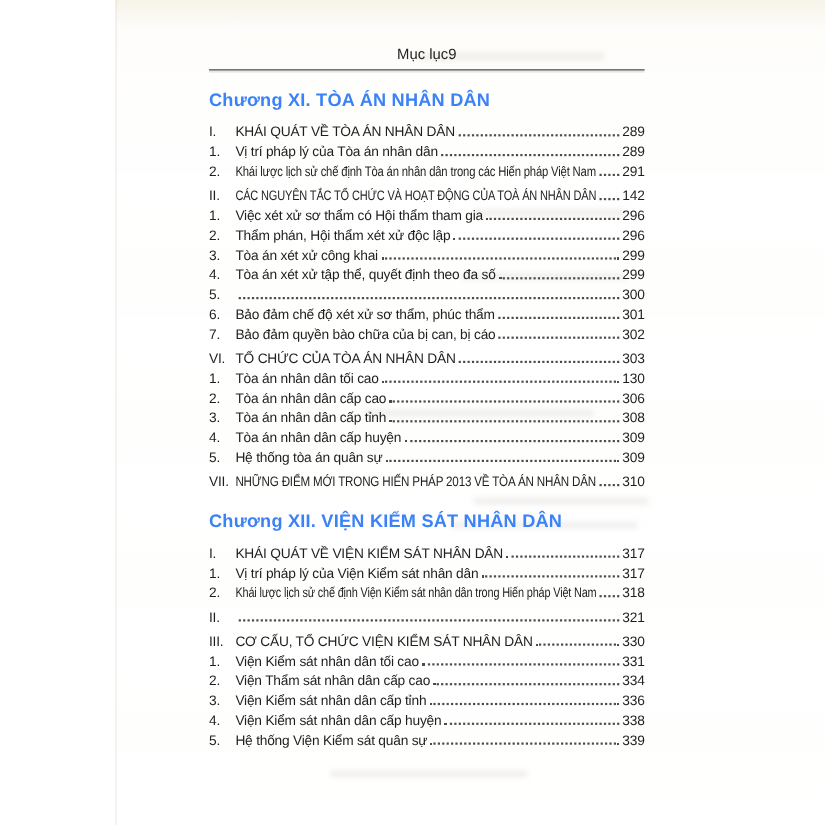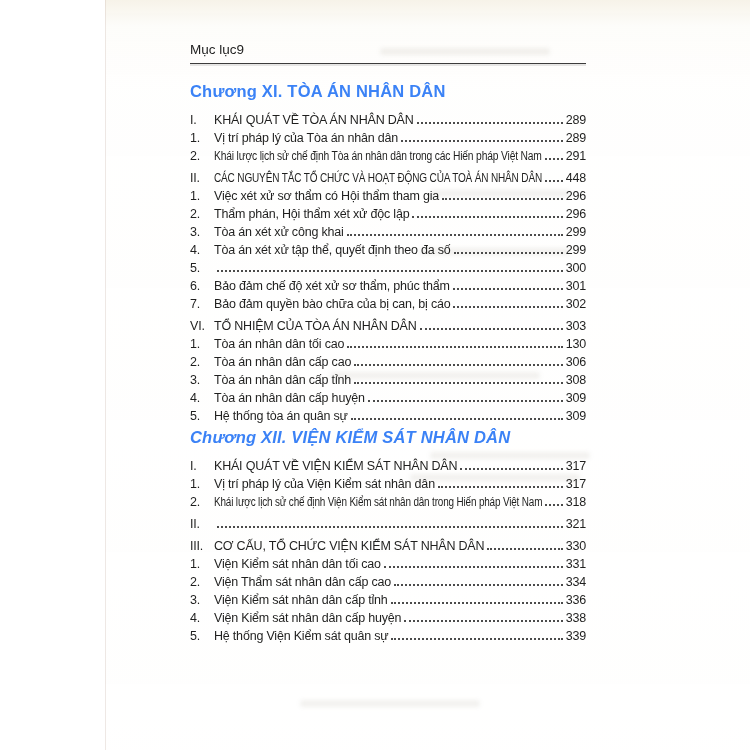--- a/index.html
+++ b/index.html
@@ -23,33 +23,33 @@
   .ghost{
     position:absolute;height:7px;border-radius:4px;
     background:rgba(125,118,100,0.10);
     filter:blur(2.2px);
     z-index:0;
   }
   .content{
     position:absolute;left:190px;top:42px;width:396px;z-index:1;
   }
   .toc-header{
-    display:flex;justify-content:flex-start;align-items:baseline;
+    display:flex;justify-content:center;align-items:baseline;
     font-size:13.5px;color:#232323;
     padding-bottom:6px;
     border-bottom:1.6px solid #3c3c3c;
     box-shadow:0 2px 0 rgba(120,120,120,0.18);
   }
   .chapter-title{
     font-size:16.5px;font-weight:bold;color:#3b82f6;
     letter-spacing:0.2px;
     margin:18px 0 8px 0;
     white-space:nowrap;
   }
-  .chapter + .chapter .chapter-title{margin-top:5px;font-style:italic;}
+  .chapter + .chapter .chapter-title{margin-top:20px;}
   .row{
     display:flex;align-items:flex-end;
     height:18px;
     font-size:12.5px;letter-spacing:-0.2px;color:#1f1f1e;
     white-space:nowrap;
   }
   .row.section{margin-top:4px;}
   .num{flex:none;width:24px;}
   .label{flex:none;transform-origin:left bottom;}
   .leader{
@@ -98,21 +98,21 @@
             <div class="row">
               <span class="num">2.</span>
               <span class="label" style="transform: scaleX(0.822055); width: 328px;">Khái lược lịch sử chế định Tòa án nhân dân trong các Hiến pháp Việt Nam</span>
               <span class="leader"></span>
               <span class="pg">291</span>
             </div>
             <div class="row section">
               <span class="num">II.</span>
               <span class="label" style="transform: scaleX(0.801956); width: 328px;">CÁC NGUYÊN TẮC TỔ CHỨC VÀ HOẠT ĐỘNG CỦA TOÀ ÁN NHÂN DÂN</span>
               <span class="leader"></span>
-              <span class="pg">448</span>
+              <span class="pg">142</span>
             </div>
             <div class="row">
               <span class="num">1.</span>
               <span class="label">Việc xét xử sơ thẩm có Hội thẩm tham gia</span>
               <span class="leader"></span>
               <span class="pg">296</span>
             </div>
             <div class="row">
               <span class="num">2.</span>
               <span class="label">Thẩm phán, Hội thẩm xét xử độc lập</span>
@@ -143,21 +143,21 @@
               <span class="pg">301</span>
             </div>
             <div class="row">
               <span class="num">7.</span>
               <span class="label">Bảo đảm quyền bào chữa của bị can, bị cáo</span>
               <span class="leader"></span>
               <span class="pg">302</span>
             </div>
             <div class="row section">
               <span class="num">VI.</span>
-              <span class="label">TỔ NHIỆM CỦA TÒA ÁN NHÂN DÂN</span>
+              <span class="label">TỔ CHỨC CỦA TÒA ÁN NHÂN DÂN</span>
               <span class="leader"></span>
               <span class="pg">303</span>
             </div>
             <div class="row">
               <span class="num">1.</span>
               <span class="label">Tòa án nhân dân tối cao</span>
               <span class="leader"></span>
               <span class="pg">130</span>
             </div>
             <div class="row">
@@ -176,20 +176,26 @@
               <span class="num">4.</span>
               <span class="label">Tòa án nhân dân cấp huyện</span>
               <span class="leader"></span>
               <span class="pg">309</span>
             </div>
             <div class="row">
               <span class="num">5.</span>
               <span class="label">Hệ thống tòa án quân sự</span>
               <span class="leader"></span>
               <span class="pg">309</span>
+            </div>
+            <div class="row section">
+              <span class="num">VII.</span>
+              <span class="label" style="transform: scaleX(0.845361); width: 328px;">NHỮNG ĐIỂM MỚI TRONG HIẾN PHÁP 2013 VỀ TÒA ÁN NHÂN DÂN</span>
+              <span class="leader"></span>
+              <span class="pg">310</span>
             </div>
           </div>
         </section>
         <section class="chapter">
           <h2 class="chapter-title">Chương XII. VIỆN KIỂM SÁT NHÂN DÂN</h2>
           <div class="entries">
             <div class="row section">
               <span class="num">I.</span>
               <span class="label">KHÁI QUÁT VỀ VIỆN KIỂM SÁT NHÂN DÂN</span>
               <span class="leader"></span>

